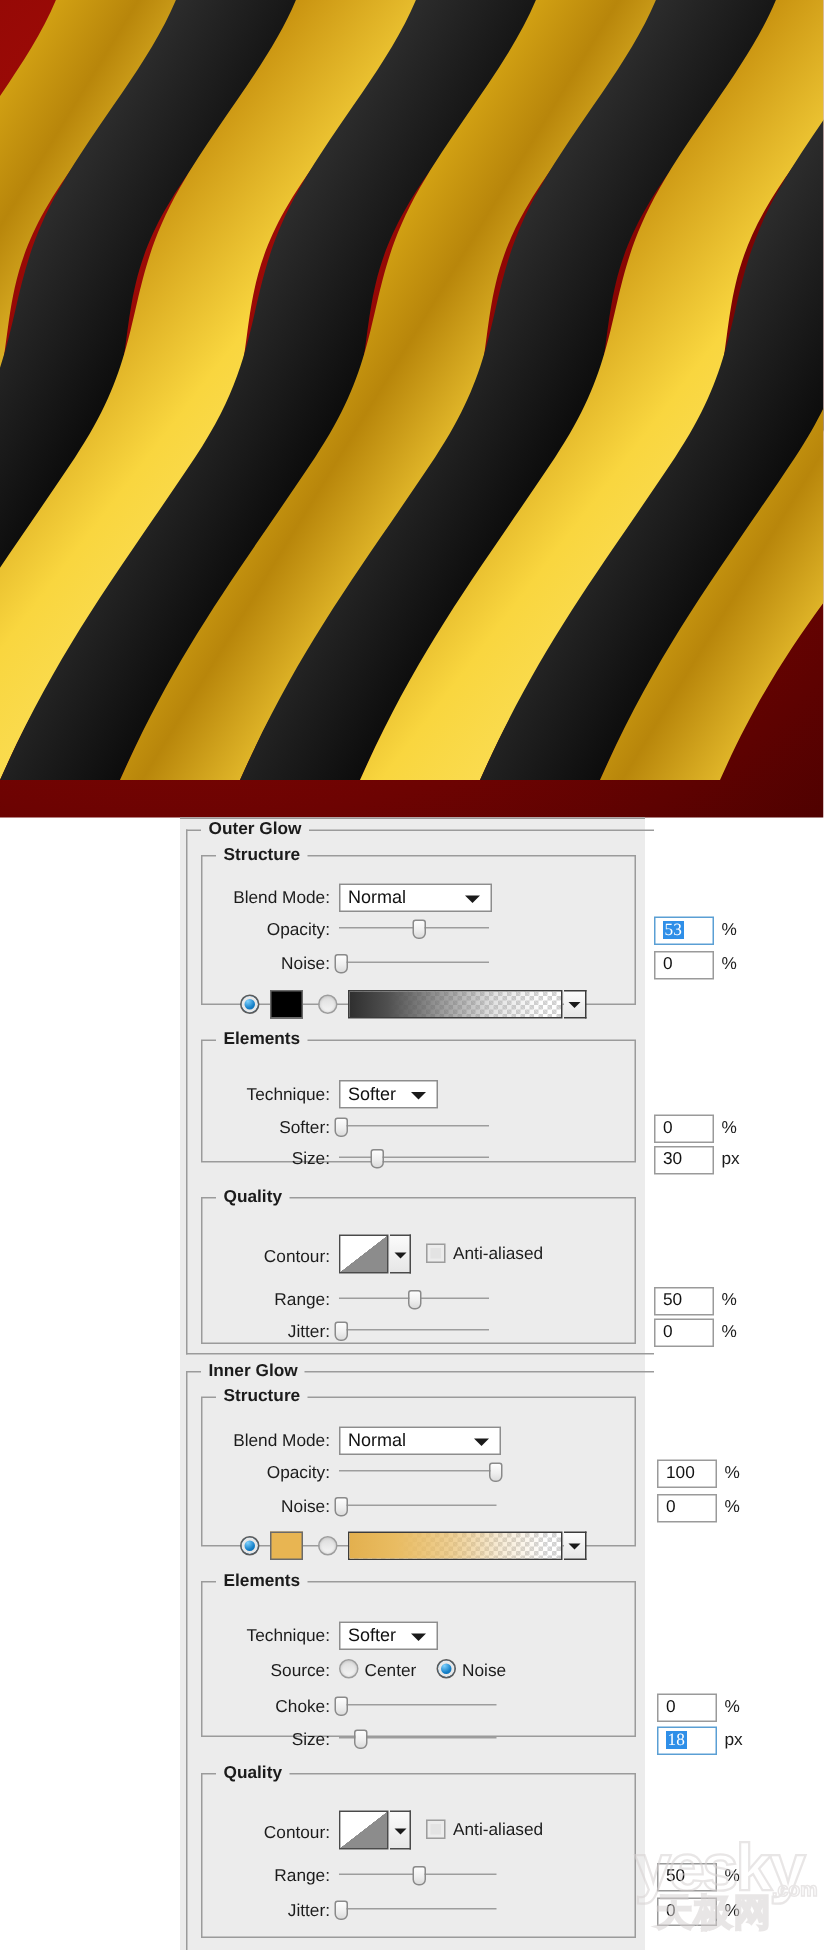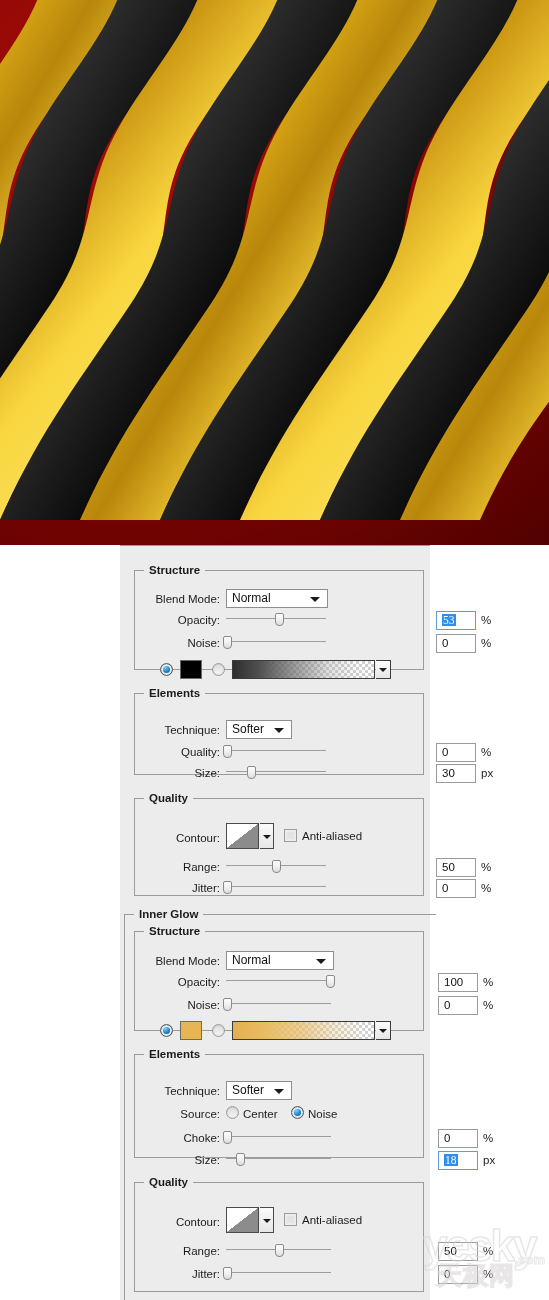--- a/index.html
+++ b/index.html
@@ -305,20 +305,23 @@
         <path d="M 300,-80 C 330,10 250,70 210,140 C 170,210 200,250 150,320 C 100,390 60,430 20,520 L -60,520 C -20,430 20,380 70,305 C 120,230 100,195 140,125 C 180,55 250,-10 220,-80 Z" fill="url(#gy)" transform="translate(460,0)"></path>
 
         <rect x="0" y="0" width="549" height="545" fill="url(#vg)"></rect>
       </g>
     </svg>
   </div>
 
   <div class="panel">
     <div class="panel-top-rule"></div>
 
+    <div class="group outer" style="left:4px; top:8px; width:312px; height:350px;">
+      <div class="legend">Outer Glow</div>
+    </div>
 
     <div class="group" style="left:14px; top:25px; width:290px; height:100px;">
       <div class="legend">Structure</div>
     </div>
 
     <div class="lbl" style="left:14px; top:47px; width:86px;">Blend Mode:</div>
     <div class="combo" style="left:106px; top:44px; width:102px;">
       <span>Normal</span>
       <span class="arrow"></span>
     </div>
@@ -357,21 +360,21 @@
     <div class="group" style="left:14px; top:148px; width:290px; height:82px;">
       <div class="legend">Elements</div>
     </div>
 
     <div class="lbl" style="left:14px; top:178px; width:86px;">Technique:</div>
     <div class="combo" style="left:106px; top:175px; width:66px;">
       <span>Softer</span>
       <span class="arrow"></span>
     </div>
 
-    <div class="lbl" style="left:14px; top:200px; width:86px;">Quality:</div>
+    <div class="lbl" style="left:14px; top:200px; width:86px;">Softer:</div>
     <div class="slider" style="left:106px; top:198px; width:100px;">
       <div class="track"></div>
       <div class="knob" style="left:1%;"></div>
     </div>
     <div class="numbox" style="left:316px; top:198px;">
       <span>0</span>
     </div>
     <div class="unit" style="left:361px; top:198px;">%</div>
 
     <div class="lbl" style="left:14px; top:221px; width:86px;">Size:</div>

